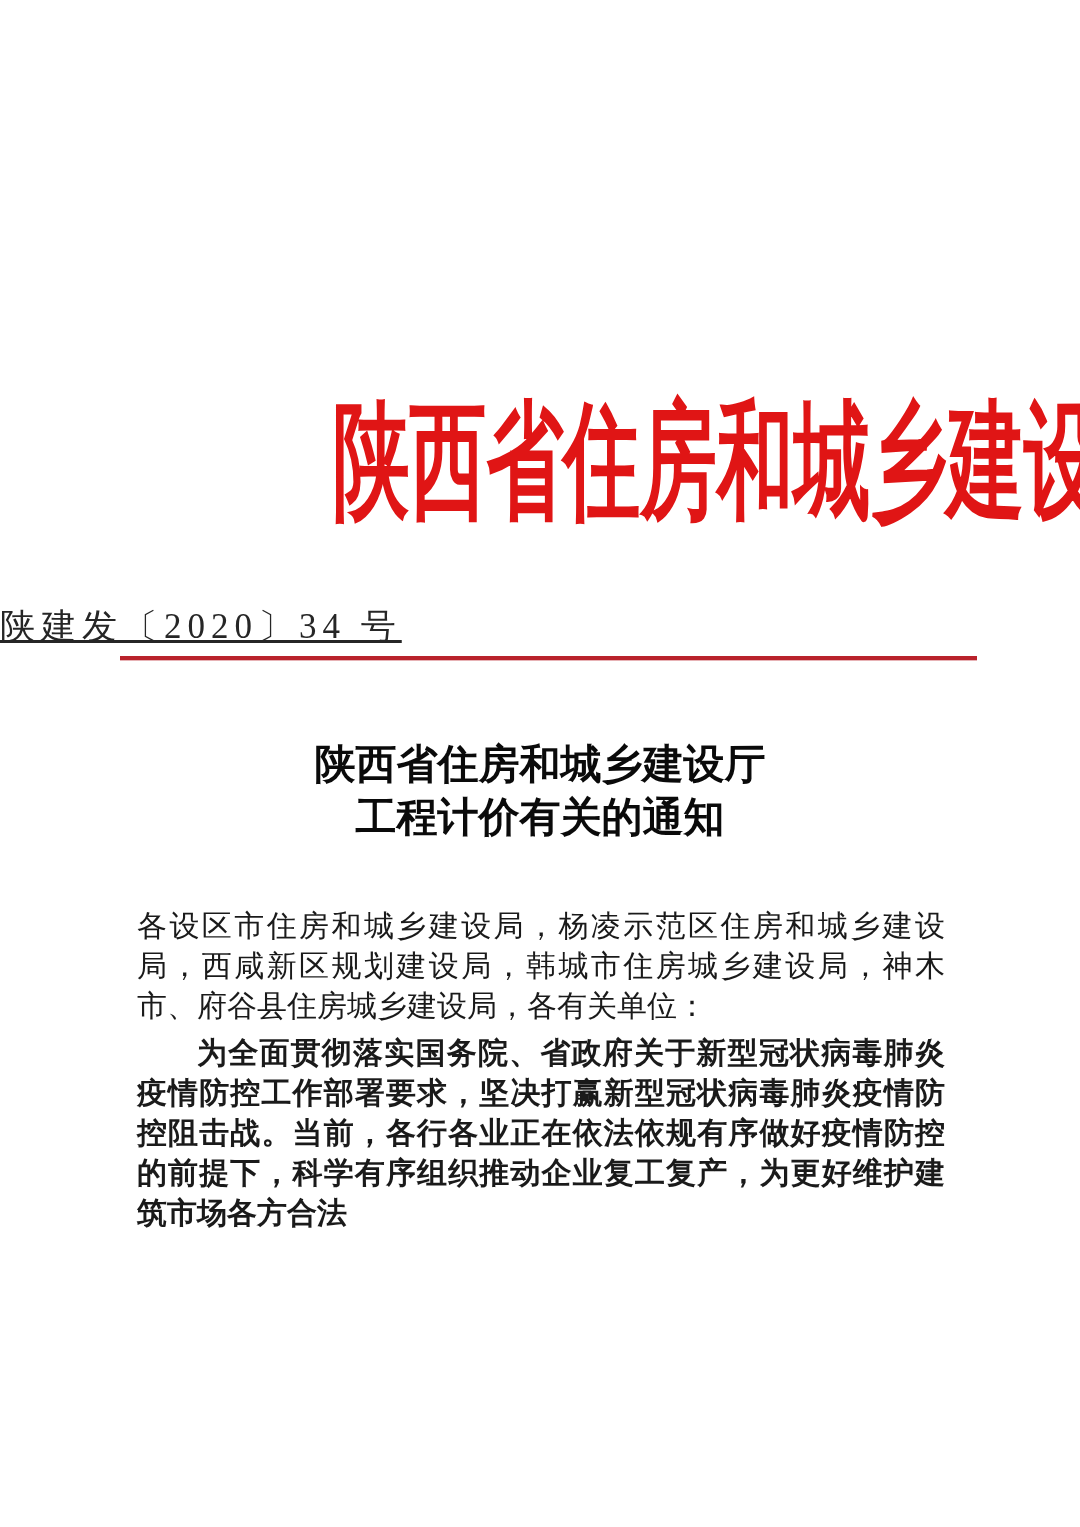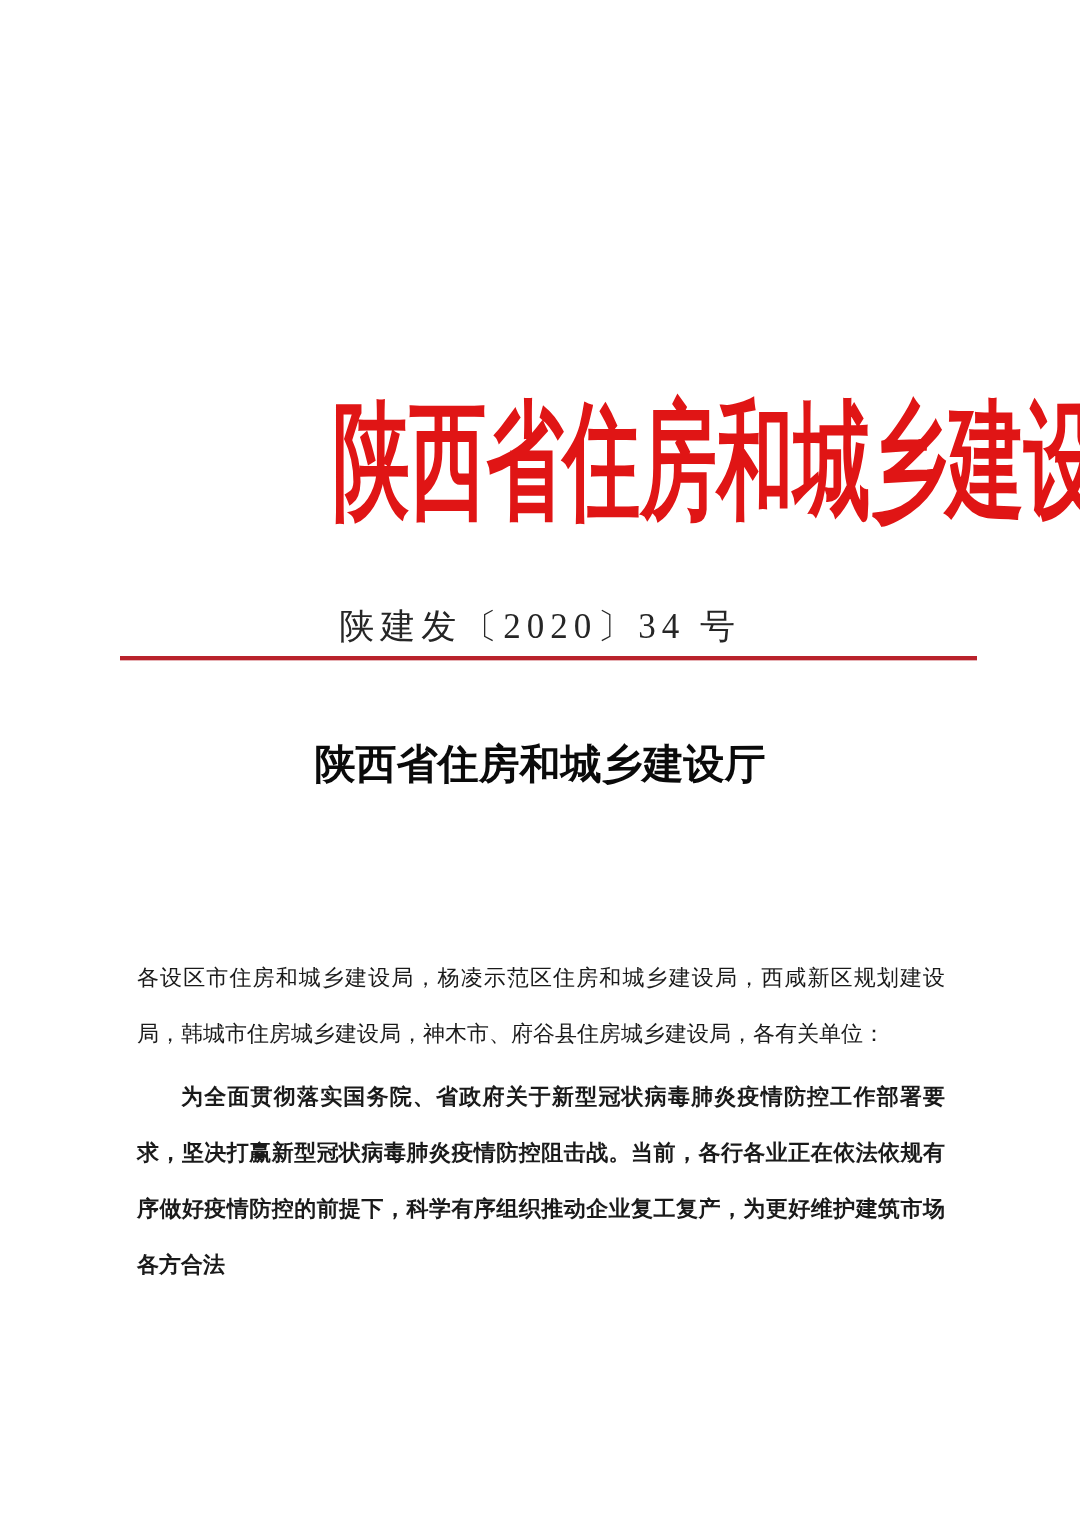--- a/index.html
+++ b/index.html
@@ -38,25 +38,25 @@
     white-space: nowrap;
     transform: scaleX(0.60);
     transform-origin: 50% 50%;
   }
   
   .doc-number {
     position: absolute;
     top: 602px;
     left: 0;
     width: 100%;
-    text-align: center;
     font-size: 35px;
     line-height: 50px;
     letter-spacing: 6px;
     color: #262626;
+    text-decoration: underline;
   }
   
   .red-line {
     position: absolute;
     top: 656px;
     left: 120px;
     width: 857px;
     height: 4px;
     background: var(--rule-red);
     box-shadow: 0 1px 0 rgba(185,34,43,0.35);
@@ -69,25 +69,25 @@
     width: 100%;
     text-align: center;
     font-size: 41px;
     line-height: 53px;
     font-weight: bold;
     color: var(--title-ink);
   }
   
   .doc-body {
     position: absolute;
-    top: 950px;
+    top: 906px;
     left: 137px;
     width: 808px;
-    font-size: 22px;
-    line-height: 56px;
+    font-size: 30px;
+    line-height: 40px;
     color: var(--ink);
     text-align: justify;
     text-justify: inter-character;
   }
   .doc-body p { margin: 0; }
   .doc-body p.indented {
     text-indent: 2em;
     margin-top: 7px;
     font-weight: bold;
   }
@@ -100,20 +100,21 @@
   <div class="red-header">
     <span class="text">陕西省住房和城乡建设厅文件</span>
   </div>
 
   <div class="doc-number">陕建发〔2020〕34 号</div>
 
   <div class="red-line"></div>
 
   <div class="doc-title">
     <div>陕西省住房和城乡建设厅</div>
+    <div>工程计价有关的通知</div>
   </div>
 
   <div class="doc-body">
     <p>各设区市住房和城乡建设局，杨凌示范区住房和城乡建设局，西咸新区规划建设局，韩城市住房城乡建设局，神木市、府谷县住房城乡建设局，各有关单位：</p>
     <p class="indented">为全面贯彻落实国务院、省政府关于新型冠状病毒肺炎疫情防控工作部署要求，坚决打赢新型冠状病毒肺炎疫情防控阻击战。当前，各行各业正在依法依规有序做好疫情防控的前提下，科学有序组织推动企业复工复产，为更好维护建筑市场各方合法</p>
   </div>
 
 </div>
 
 </body></html>

